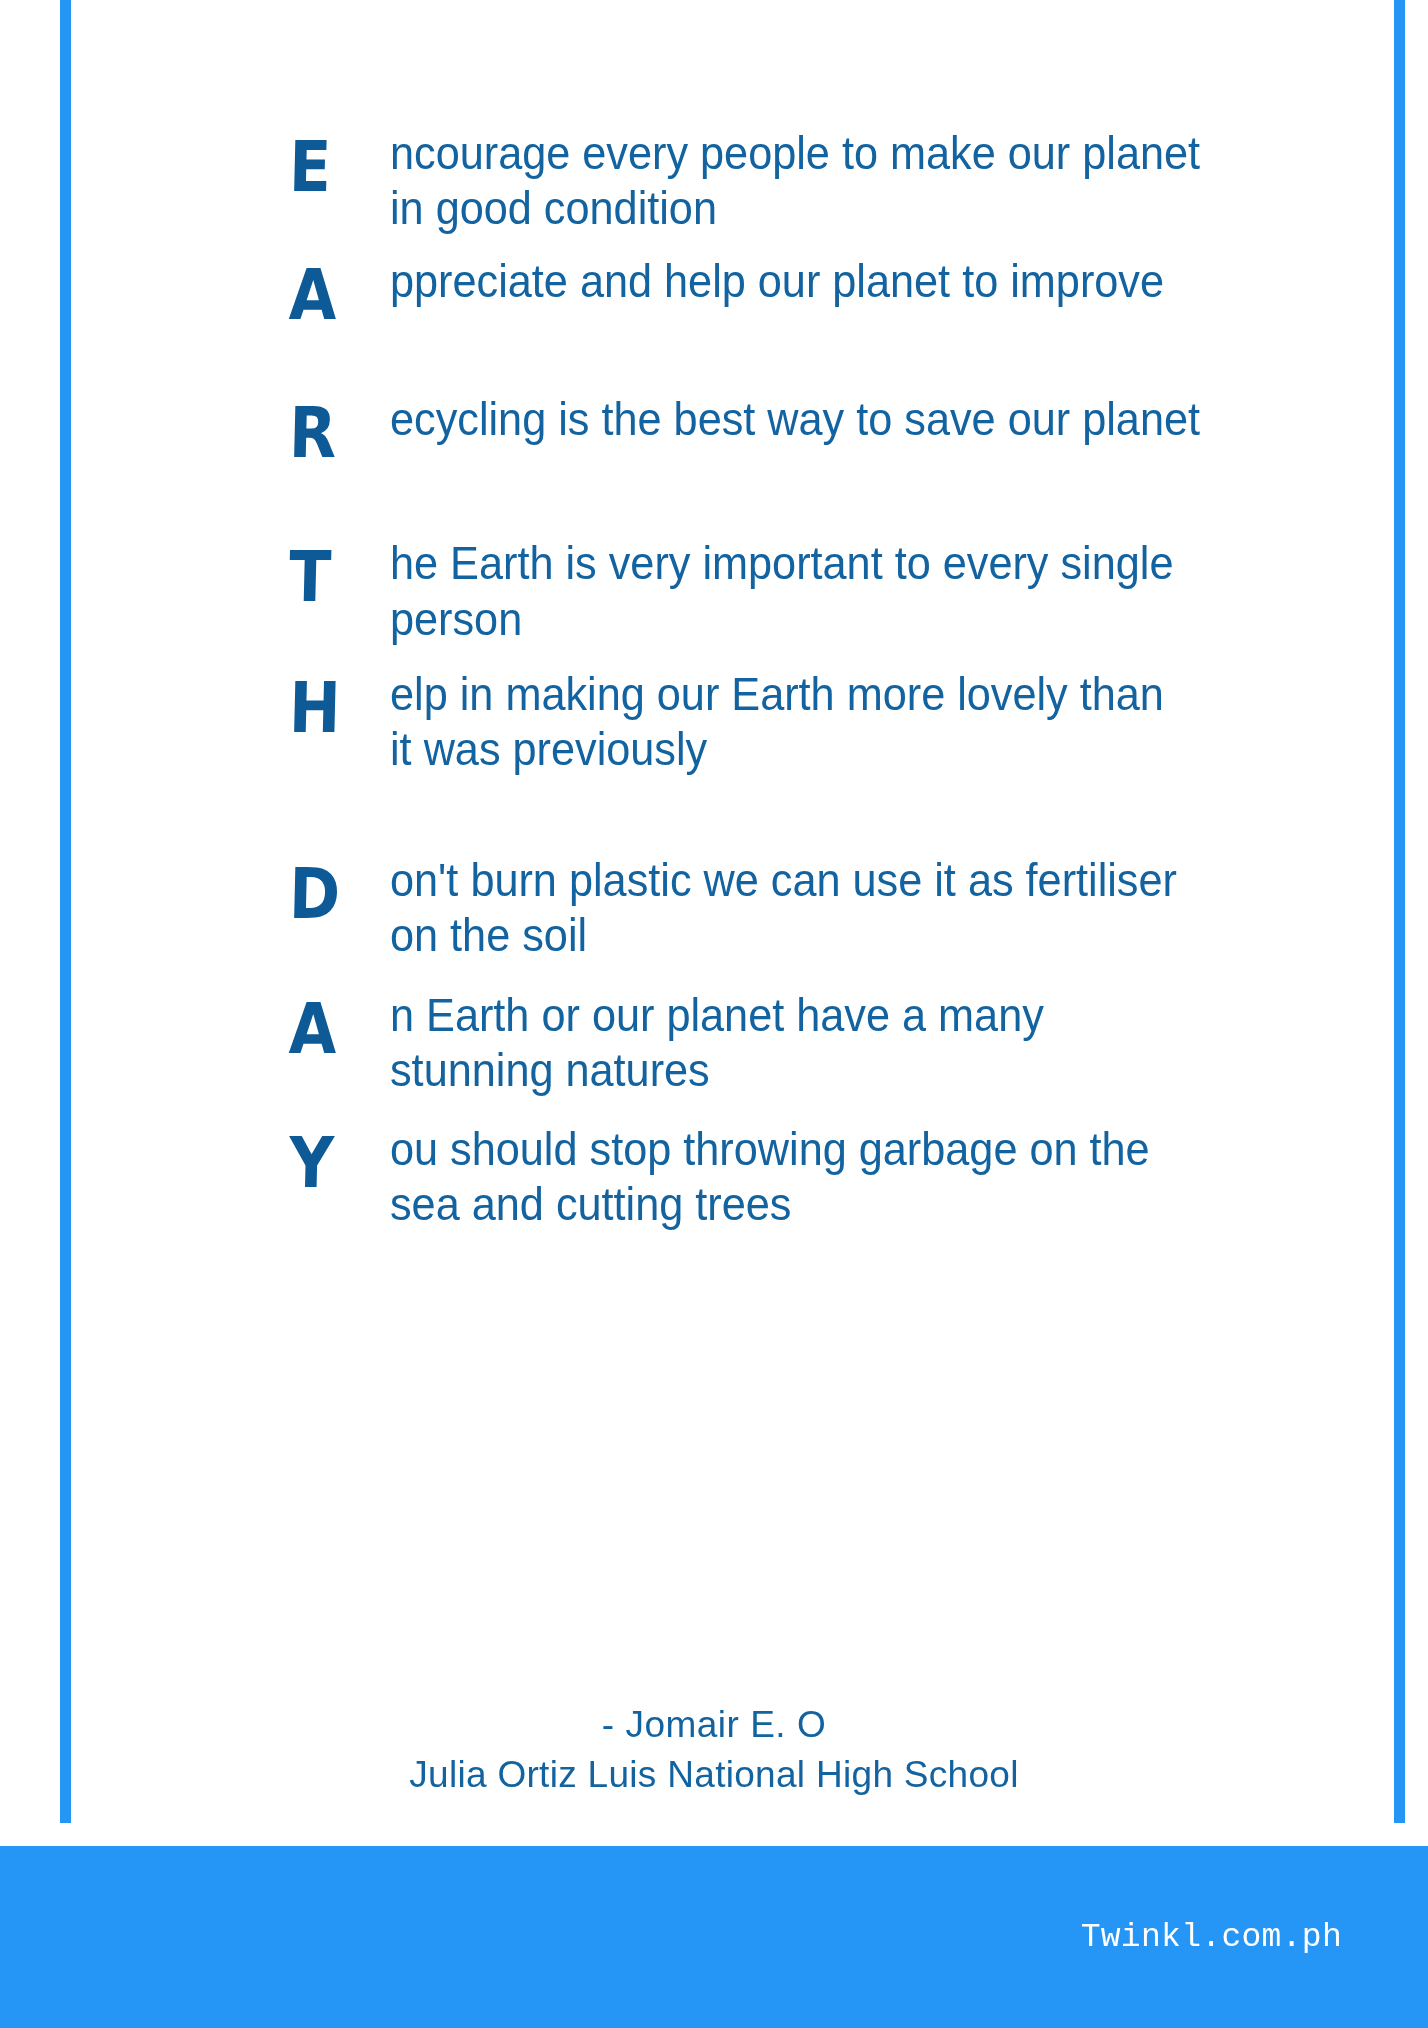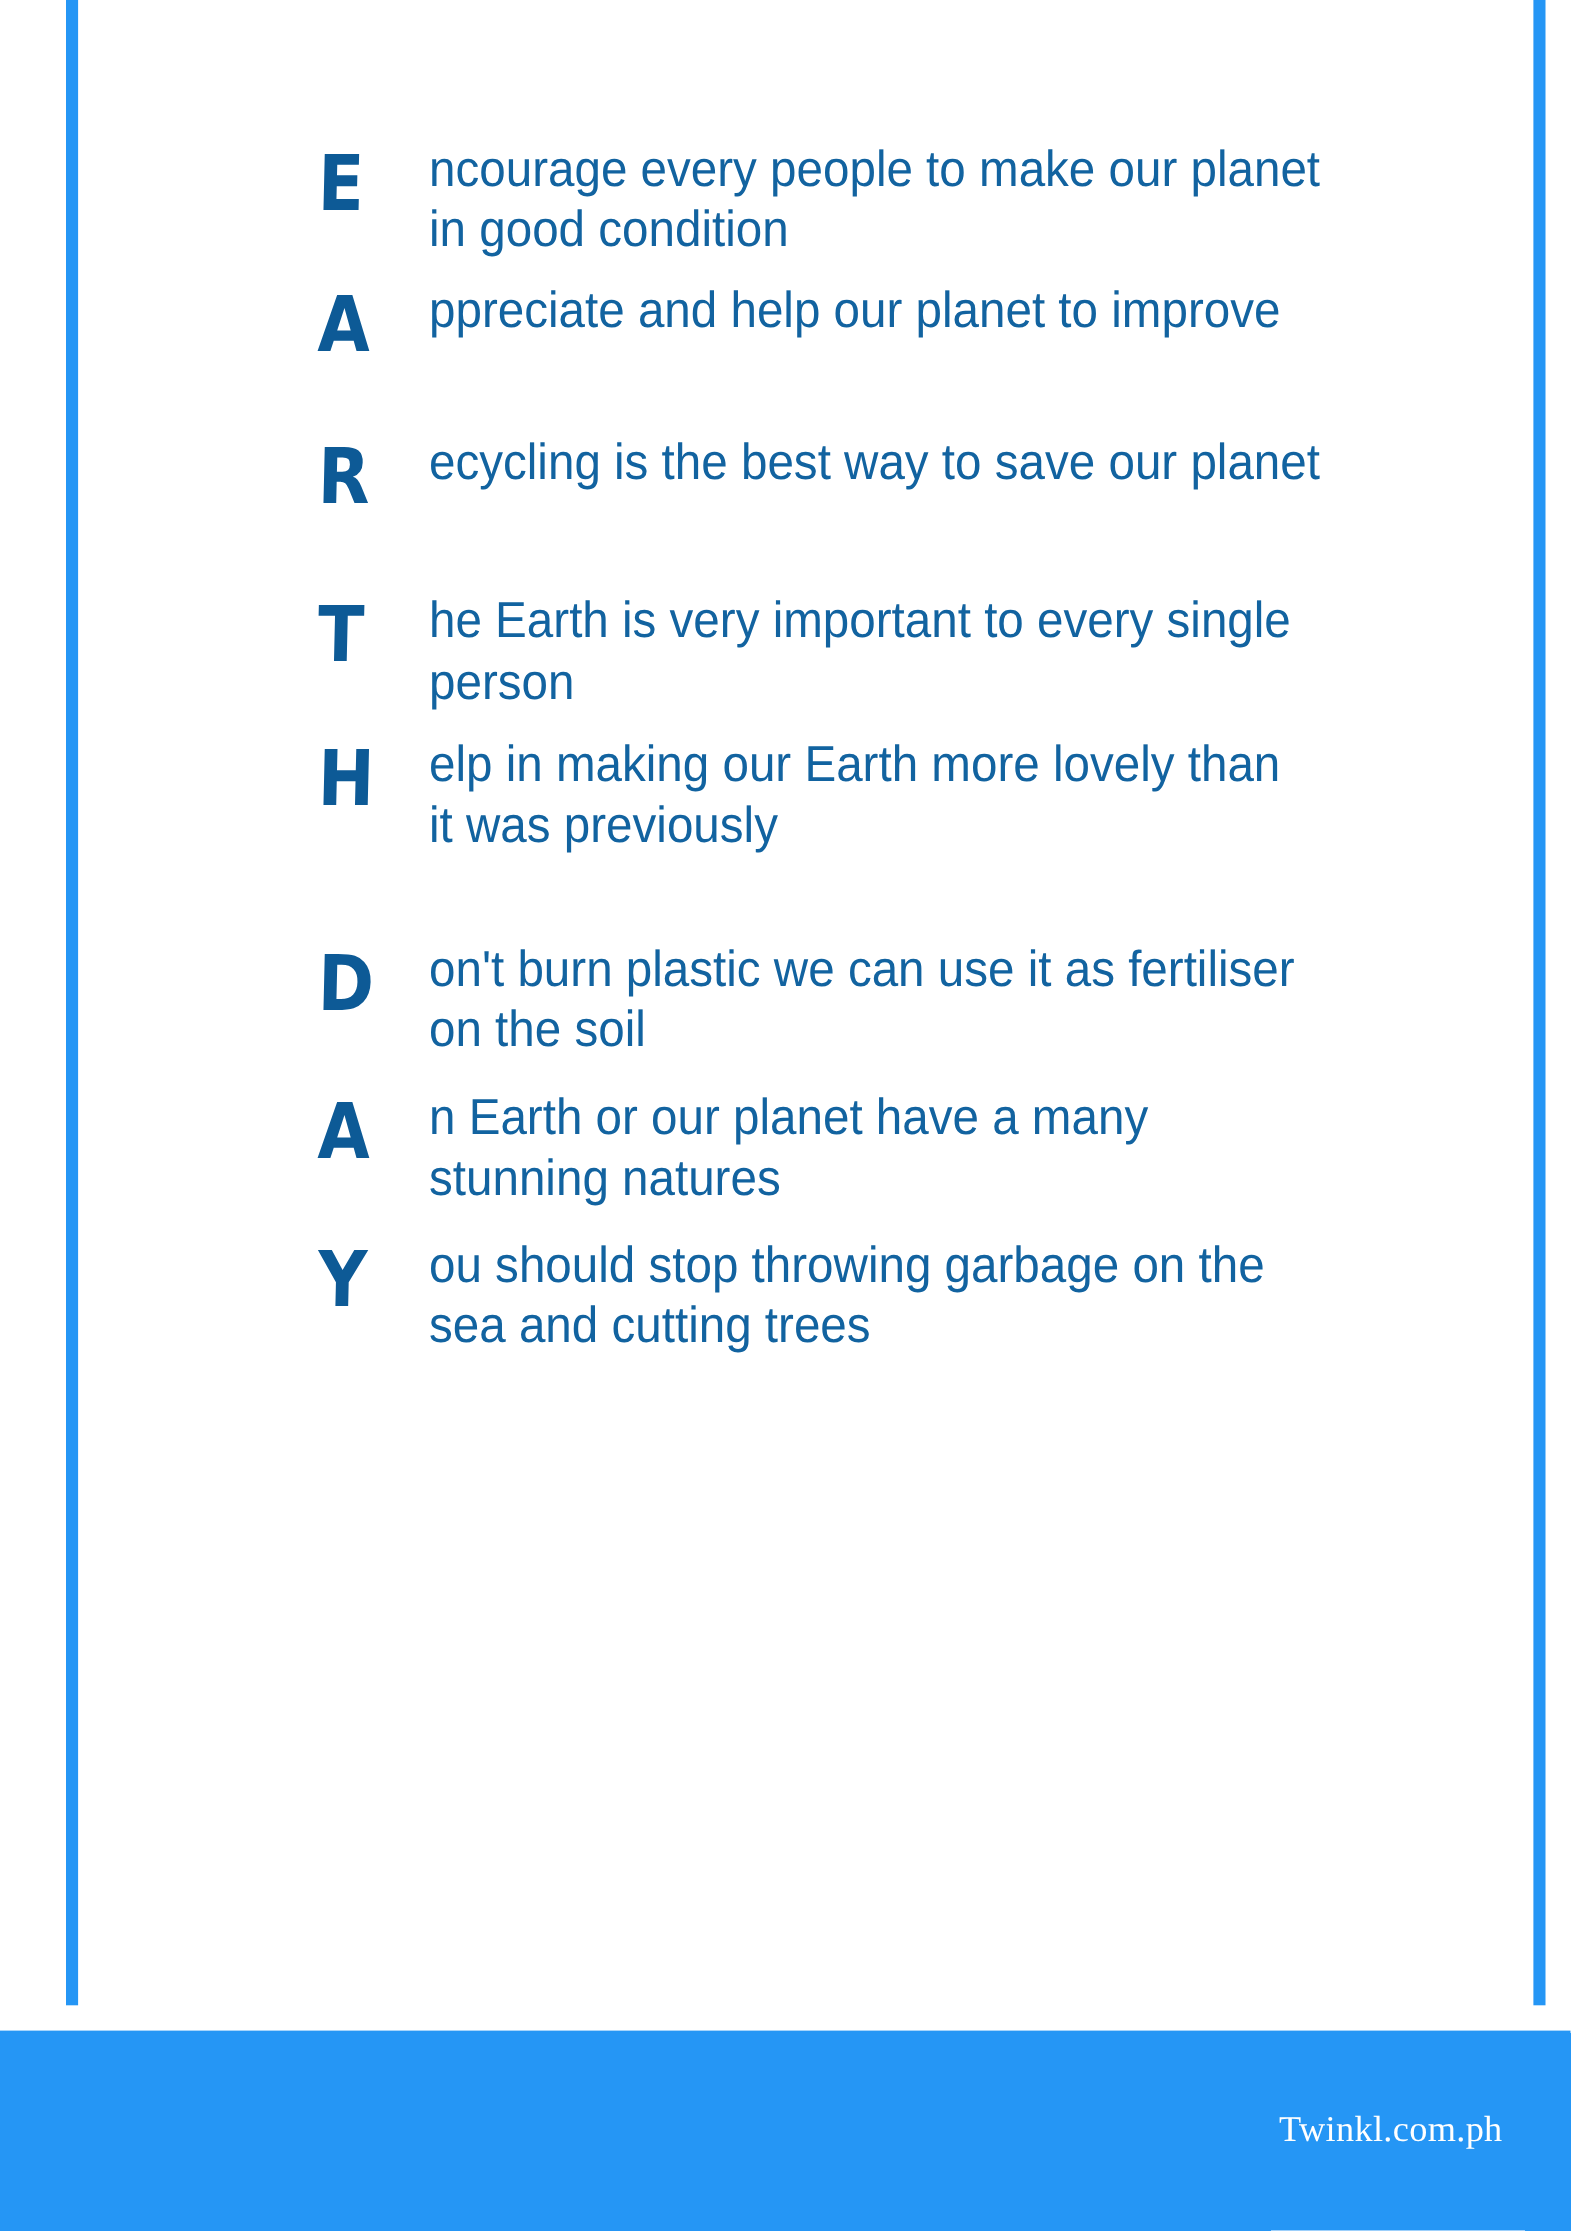--- a/index.html
+++ b/index.html
@@ -114,26 +114,26 @@
   }
 
   .logo-wrap {
     position: relative;
     width: 166px;
     height: 108px;
   }
 
   .footer-url {
     position: absolute;
-    right: 62px;
+    right: 86px;
     top: 50%;
     transform: translateY(-50%);
     color: #ffffff;
     font-size: 33px;
-    font-family: Liberation Serif, serif;
+    font-family: Liberation Mono, monospace;
     letter-spacing: 0.3px;
   }
 
   .cloud-svg { display: block; }
 </style>
 </head>
 <body>
 
 <div class="page">
 
@@ -183,20 +183,24 @@
     </div>
 
     <div class="poem-row row-y">
       <div class="initial">Y</div>
       <div class="line-text">ou should stop throwing garbage on the
 sea and cutting trees</div>
     </div>
 
   </div>
 
+  <div class="credit">
+    <div class="credit-author">-  Jomair E. O</div>
+    <div class="credit-school">Julia Ortiz Luis National High School</div>
+  </div>
 
   <div class="footer">
 
 
     <div class="footer-url">Twinkl.com.ph</div>
   </div>
 
 </div>
 
 </body></html>

